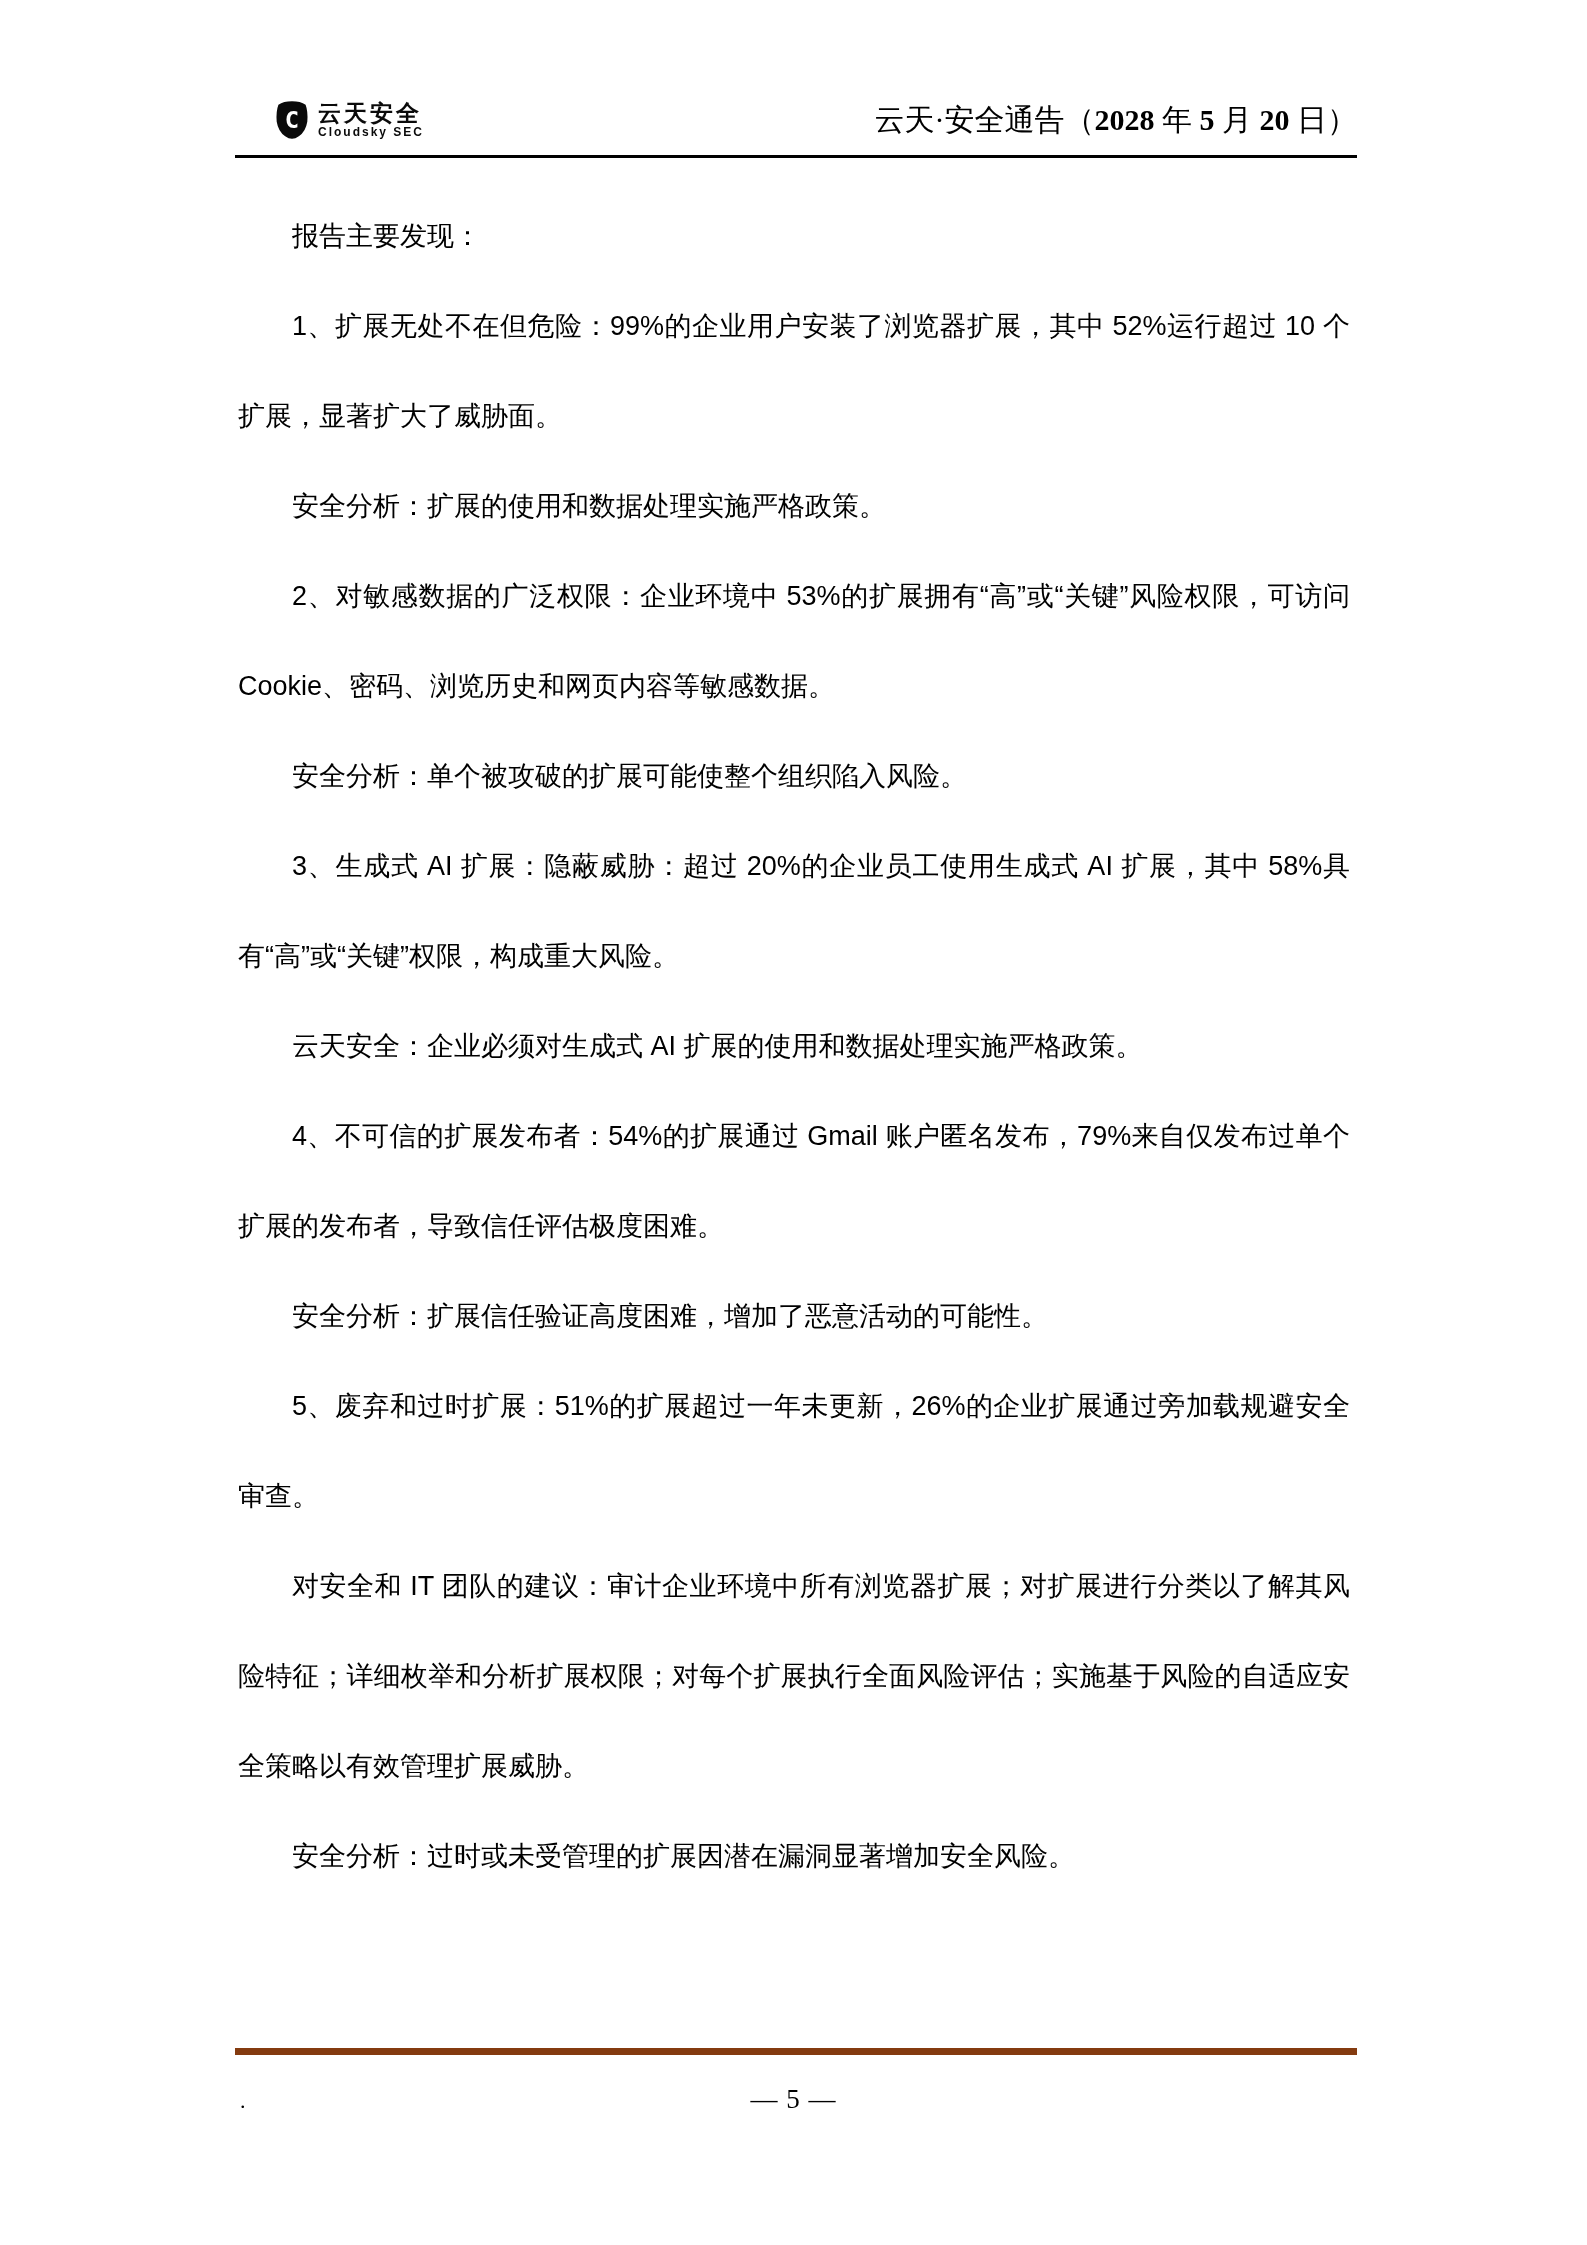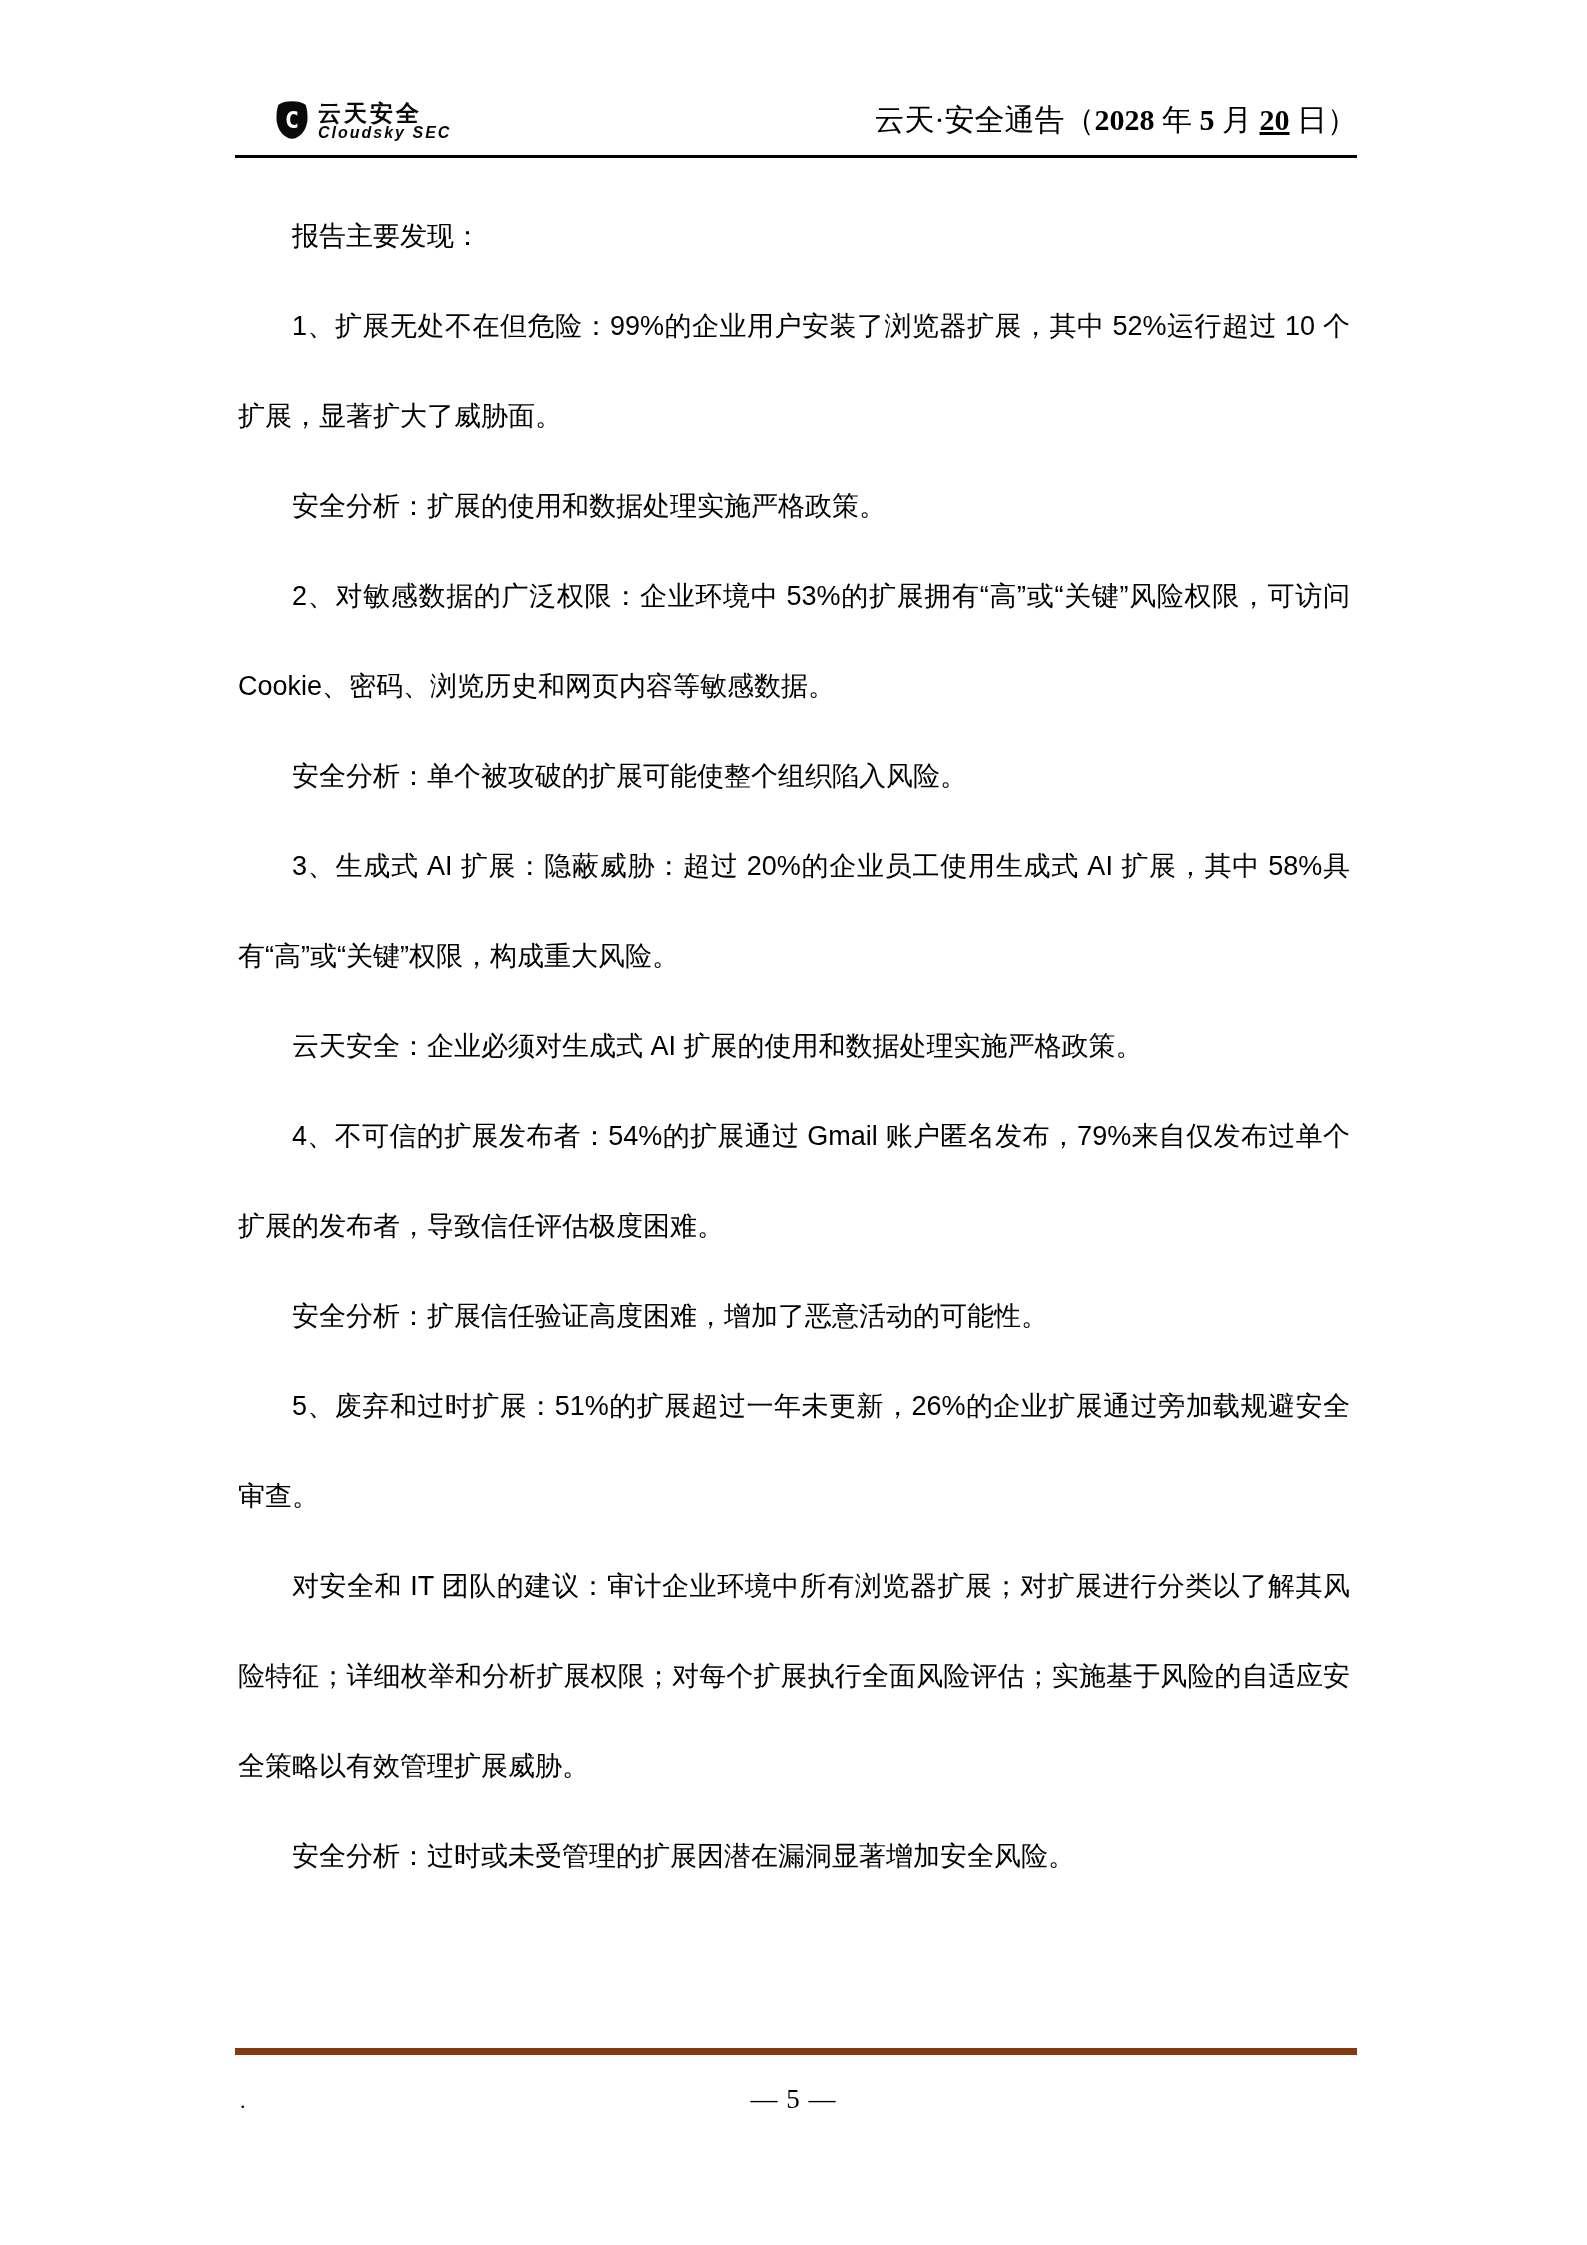--- a/index.html
+++ b/index.html
@@ -28,26 +28,25 @@
   .logo-shield { width: 34px; height: 42px; display: block; }
   .logo-text { display: flex; flex-direction: column; margin-left: 9px; }
   .logo-cn {
     font-size: 23px;
     font-weight: bold;
     letter-spacing: 3px;
     line-height: 25px;
     color: #0a0a0a;
   }
   .logo-en {
-    font-size: 16px;
+    font-size: 12px;
     font-weight: bold;
     letter-spacing: 2px;
     line-height: 13px;
     color: #0a0a0a;
-    font-style: italic;
   }
   .bulletin-title {
     font-family: "Liberation Serif", serif;
     font-size: 30px;
     white-space: nowrap;
     color: #000;
   }
   .header-rule {
     position: absolute;
     left: 235px;
@@ -108,21 +107,21 @@
     <div class="logo">
       <svg class="logo-shield" viewBox="0 0 40 48">
         <path d="M20 2 Q30 2 36 6 Q39 14 38 26 Q36 38 28 43 Q24 46 20 46 Q16 46 12 43 Q4 38 2 26 Q1 14 4 6 Q10 2 20 2 Z" fill="#0a0a0a"></path>
         <text x="20" y="33" text-anchor="middle" font-family="DejaVu Sans Mono, monospace" font-size="28" font-weight="bold" fill="#ffffff">C</text>
       </svg>
       <span class="logo-text">
         <span class="logo-cn">云天安全</span>
         <span class="logo-en">Cloudsky SEC</span>
       </span>
     </div>
-    <div class="bulletin-title"><span>云天·安全通告（</span><span style="font-weight: bold;">2028</span><span> 年 </span><span style="font-weight: bold;">5</span><span> 月 </span><span style="font-weight: bold; text-decoration: underline;">20</span><span> 日）</span></div>
+    <div class="bulletin-title"><span>云天·安全通告（</span><span style="font-weight: bold;">2028</span><span> 年 </span><span style="font-weight: bold;">5</span><span> 月 </span><span style="font-weight: bold;">20</span><span> 日）</span></div>
   </div>
 
   <div class="header-rule"></div>
 
   <div class="body-text">
       <p>报告主要发现：</p>
       <p>1、扩展无处不在但危险：99%的企业用户安装了浏览器扩展，其中 52%运行超过 10 个扩展，显著扩大了威胁面。</p>
       <p>安全分析：扩展的使用和数据处理实施严格政策。</p>
       <p>2、对敏感数据的广泛权限：企业环境中 53%的扩展拥有“高”或“关键”风险权限，可访问 Cookie、密码、浏览历史和网页内容等敏感数据。</p>
       <p>安全分析：单个被攻破的扩展可能使整个组织陷入风险。</p>

